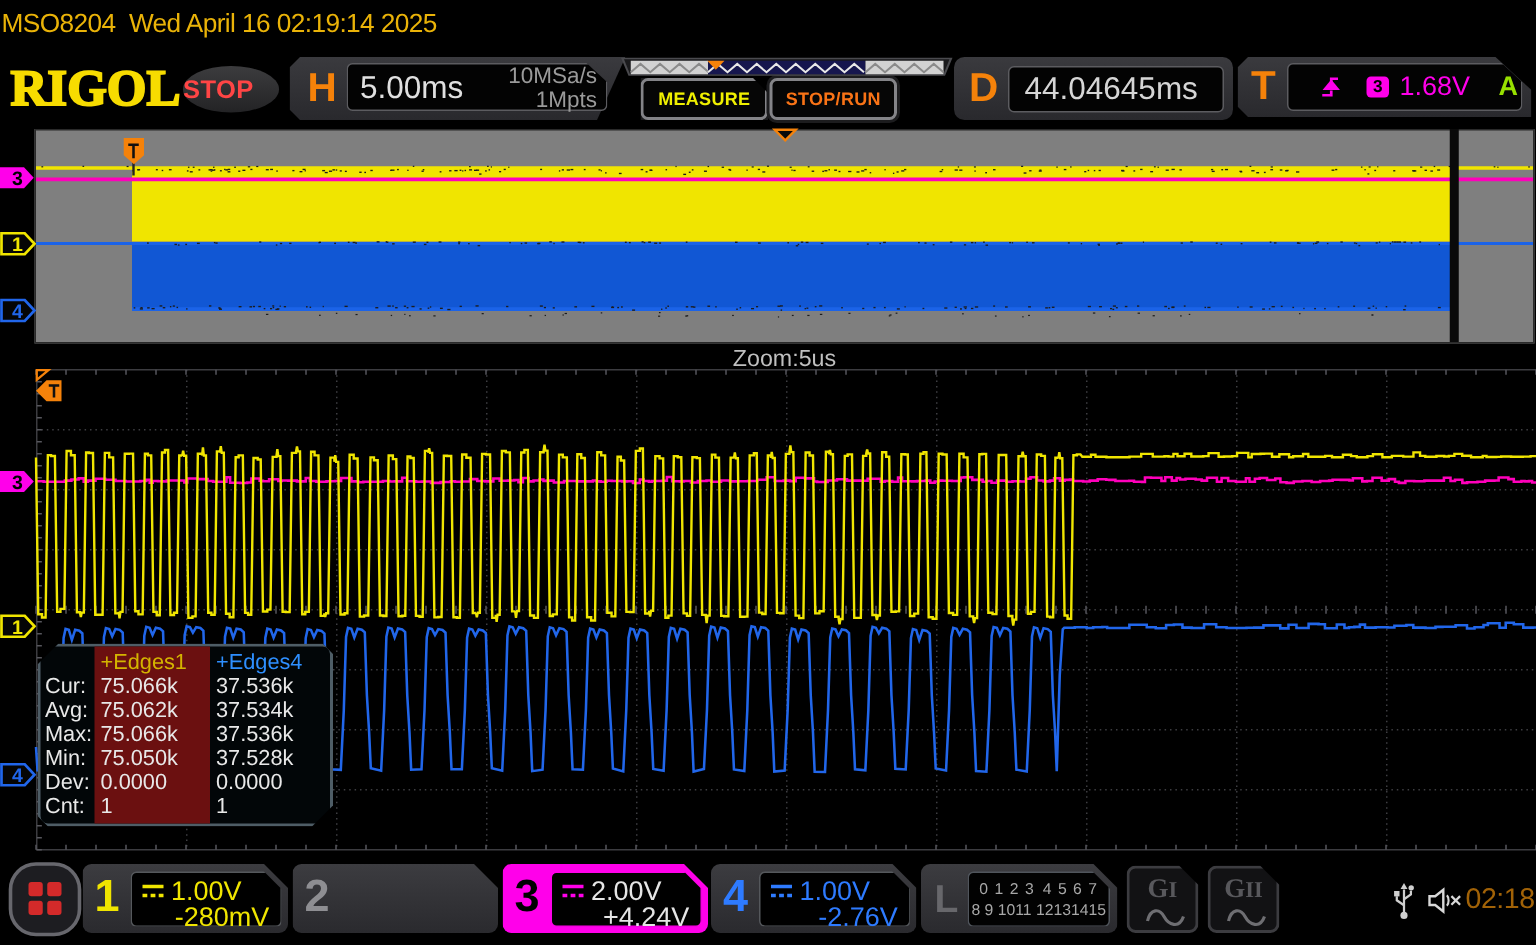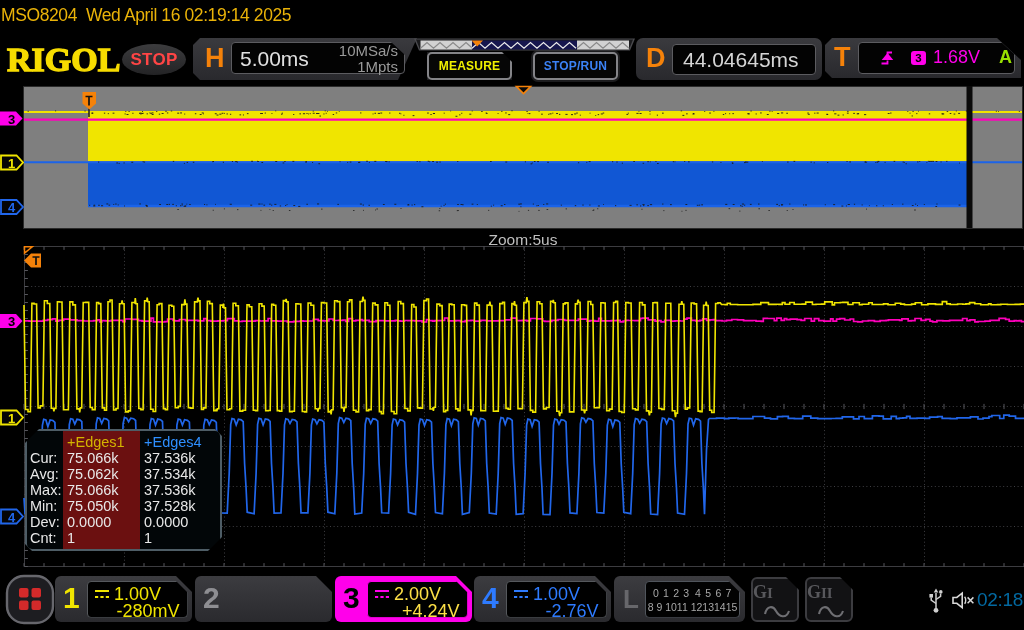--- a/index.html
+++ b/index.html
@@ -1,39 +1,39 @@
 <!DOCTYPE html>
 <html><head><meta charset="utf-8"><style>
 *{margin:0;padding:0;box-sizing:border-box}
 html,body{width:1024px;height:630px;background:#000;overflow:hidden}
 body{font-family:"Liberation Sans",sans-serif;position:relative}
 .abs{position:absolute}
 #topline{left:1px;top:5px;color:#eab308;font-size:17.5px;letter-spacing:-0.4px}
 #logo{left:7px;top:41px;color:#f7dc00;font-family:"Liberation Serif",serif;font-weight:bold;font-size:34px;-webkit-text-stroke:1.4px #f7dc00}
-#stopbadge{left:122px;top:44px;width:64px;height:31px;border-radius:50%;background:linear-gradient(#3c3c3e,#232325);text-align:center;line-height:31px;color:#ff4545;font-weight:bold;font-size:17px;letter-spacing:0.3px}
+#stopbadge{left:122px;top:44px;width:64px;height:31px;border-radius:50%;background:linear-gradient(#3c3c3e,#232325);line-height:31px;color:#ff4545;font-weight:bold;font-size:17px;letter-spacing:0.3px}
 .panel{background:linear-gradient(#3a3a3e,#29292d)}
 .inset{position:absolute;background:#030303;border:1.5px solid #5c5c60;border-radius:4px}
 #hpanel{left:193px;top:38px;width:224px;height:42px;clip-path:polygon(7px 0,100% 0,calc(100% - 19px) 100%,7px 100%,0 calc(100% - 7px),0 7px)}
 #hletter{left:205px;top:43px;color:#f5820a;font-size:27px;font-weight:bold}
 #hinset{left:231px;top:42px;width:174px;height:32px;clip-path:polygon(0 0,calc(100% - 14px) 0,100% 13px,100% 100%,0 100%)}
 #hval{left:240px;top:47px;color:#e0e0e0;font-size:21px}
 #hrate{left:290px;top:43px;width:108px;color:#9a9a9a;font-size:15px;text-align:right;line-height:15.5px}
 #dpanel{left:636px;top:38px;width:186px;height:42px;border-radius:7px}
 #dletter{left:646px;top:43px;color:#f5820a;font-size:27px;font-weight:bold}
 #dinset{left:672px;top:44px;width:144px;height:31px}
 #dval{left:683px;top:48px;color:#d5d5d5;font-size:21px}
 #tpanel{left:825px;top:38px;width:196px;height:40px;clip-path:polygon(7px 0,calc(100% - 24px) 0,100% 22px,100% 100%,calc(100% - 7px) 100%,7px 100%,0 calc(100% - 7px),0 7px)}
 #tletter{left:834px;top:42px;color:#f5820a;font-size:27px;font-weight:bold}
 #tinset{left:858px;top:42px;width:157px;height:32px;clip-path:polygon(0 0,calc(100% - 14px) 0,100% 13px,100% 100%,0 100%)}
 #tvolt{left:933px;top:47px;color:#ff00ea;font-size:18px}
 #tslope{left:999px;top:47px;color:#97e000;font-size:18px;font-weight:bold}
 #t3badge{left:911px;top:51px;width:15px;height:14px;background:#ff00ea;border-radius:3px;color:#000;font-size:11.5px;font-weight:bold;text-align:center;line-height:14px}
 .btn{position:absolute;width:85px;height:28px;background:#060606;border:2px solid #848488;border-radius:5px;text-align:center;line-height:24px;font-weight:bold;font-size:12px;letter-spacing:0.2px;box-shadow:0 0 0 2px #1c1c1e}
 #measure{left:427px;top:52px;color:#f0f000;clip-path:polygon(0 0,calc(100% - 10px) 0,100% 10px,100% 100%,0 100%)}
-#stoprun{left:533px;top:52px;color:#3b82f6}
+#stoprun{left:513px;top:52px;color:#f97316}
 #ovw{left:23px;top:86px;width:1000px;height:143px;background:#7f7f7f;border:1px solid #2a2a2a}
 #zoomlbl{left:0;top:231px;width:1046px;text-align:center;color:#bfbfbf;font-size:15.5px}
 #meas{left:25px;top:429px;width:197px;height:122px;background:#020608;border:2px solid #4e5d66;border-radius:7px;clip-path:polygon(14px 0,calc(100% - 7px) 0,100% 7px,100% calc(100% - 14px),calc(100% - 14px) 100%,7px 100%,0 calc(100% - 7px),0 14px)}
 #meas .redcol{position:absolute;left:36px;top:0;width:77px;height:100%;background:#6b1010}
 #meas table{position:absolute;left:3px;top:3px;border-collapse:collapse;font-size:14.5px;color:#e8e8e8}
 #meas td{padding:0;height:15.9px;white-space:nowrap}
 #meas td.l{width:33px}
 #meas td.c1{width:77px;padding-left:4px}
 #meas td.c2{padding-left:4px}
 #meas .h1{color:#d4b400}
@@ -41,22 +41,22 @@
 .chbox{position:absolute;top:576px;width:137px;height:46px;background:linear-gradient(#3c3c40,#2a2a2e);border-radius:6px;clip-path:polygon(0 0,calc(100% - 16px) 0,100% 16px,100% 100%,0 100%)}
 .chnum{position:absolute;left:8px;top:5px;font-size:30px;font-weight:bold}
 .chin{position:absolute;left:32px;top:4.5px;width:100.5px;height:37px;background:#000;border:1.5px solid #55585c;border-radius:4px;clip-path:polygon(0 0,calc(100% - 12px) 0,100% 12px,100% 100%,0 100%);font-size:18px;line-height:1}
 .chin .r1{position:absolute;left:6px;top:3.5px;display:flex;align-items:center;gap:4px}
 .chin .r2{position:absolute;right:7px;top:20.5px}
 #ch3box{background:#ff00ea}
 #ch3box .chin{border-color:#ff00ea}
 #lbox{position:absolute;left:614px;top:576px;width:131px;height:46px;background:linear-gradient(#3c3c40,#2a2a2e);border-radius:6px;clip-path:polygon(0 0,calc(100% - 16px) 0,100% 16px,100% 100%,0 100%)}
 #lbox .l{position:absolute;left:9px;top:8px;font-size:26px;font-weight:bold;color:#67676b}
 #lbox .lin{position:absolute;left:31px;top:4.5px;width:95px;height:37px;background:#020202;border:1.5px solid #50555c;border-radius:4px;clip-path:polygon(0 0,calc(100% - 12px) 0,100% 12px,100% 100%,0 100%);color:#a8a8a8;font-size:10.5px;text-align:center}
-.gbtn{position:absolute;top:577px;width:48px;height:45px;background:#121214;border:2px solid #3c3c40;border-radius:6px;clip-path:polygon(0 0,calc(100% - 13px) 0,100% 13px,100% 100%,0 100%);color:#58585c;font-weight:bold;font-size:18px;font-family:"Liberation Serif",serif;line-height:1.05}
-#clock{left:977px;top:589px;color:#0369a1;font-size:19px;letter-spacing:-0.3px}
+.gbtn{position:absolute;top:577px;width:48px;height:45px;background:#121214;border:2px solid #3c3c40;border-radius:6px;clip-path:polygon(0 0,calc(100% - 13px) 0,100% 13px,100% 100%,0 100%);text-align:center;color:#58585c;font-weight:bold;font-size:18px;font-family:"Liberation Serif",serif;line-height:1.05}
+#clock{left:977px;top:589px;color:#a16207;font-size:19px;letter-spacing:-0.3px}
 .gd{stroke:#3e3e42;stroke-width:1;stroke-dasharray:1 2.6}
 .gax{stroke:#3c3c40;stroke-width:1}
 .gtk{stroke:#56565c;stroke-width:1;fill:none}
 </style></head><body>
 <div class="abs" id="topline">MSO8204&nbsp; Wed April 16 02:19:14 2025</div>
 <div class="abs" id="logo">RIGOL</div>
 <div class="abs" id="stopbadge">STOP</div>
 <div class="abs panel" id="hpanel"></div>
 <div class="abs" id="hletter">H</div>
 <div class="inset" id="hinset"></div>
@@ -691,21 +691,21 @@
           <path d="M1 8h14" stroke="#f0e500" stroke-width="2.2" stroke-dasharray="3.2 2.2"></path>
         </svg>1.00V</div>
     <div class="r2">-280mV</div>
   </div>
 </div>
 <div class="chbox" style="left:195px" id="ch2box">
   <div class="chnum" style="color:#8e8e92">2</div>
 </div>
 <div class="chbox" style="left:335px" id="ch3box">
   <div class="chnum" style="color:#000">3</div>
-  <div class="chin" style="color:#fde047">
+  <div class="chin" style="color:#e5e5e5">
     <div class="r1"><svg width="16" height="11" viewBox="0 0 16 11">
           <path d="M1 2h14" stroke="#ff00ea" stroke-width="2.2"></path>
           <path d="M1 8h14" stroke="#ff00ea" stroke-width="2.2" stroke-dasharray="3.2 2.2"></path>
         </svg>2.00V</div>
     <div class="r2">+4.24V</div>
   </div>
 </div>
 <div class="chbox" style="left:474px" id="ch4box">
   <div class="chnum" style="color:#2e7bff">4</div>
   <div class="chin" style="color:#2e7bff">

